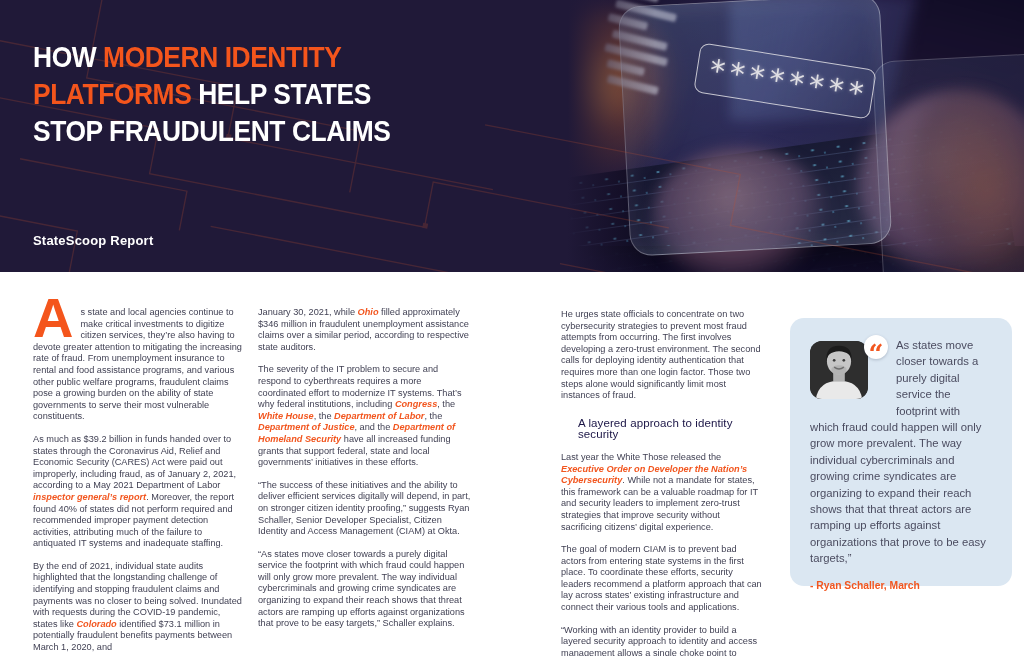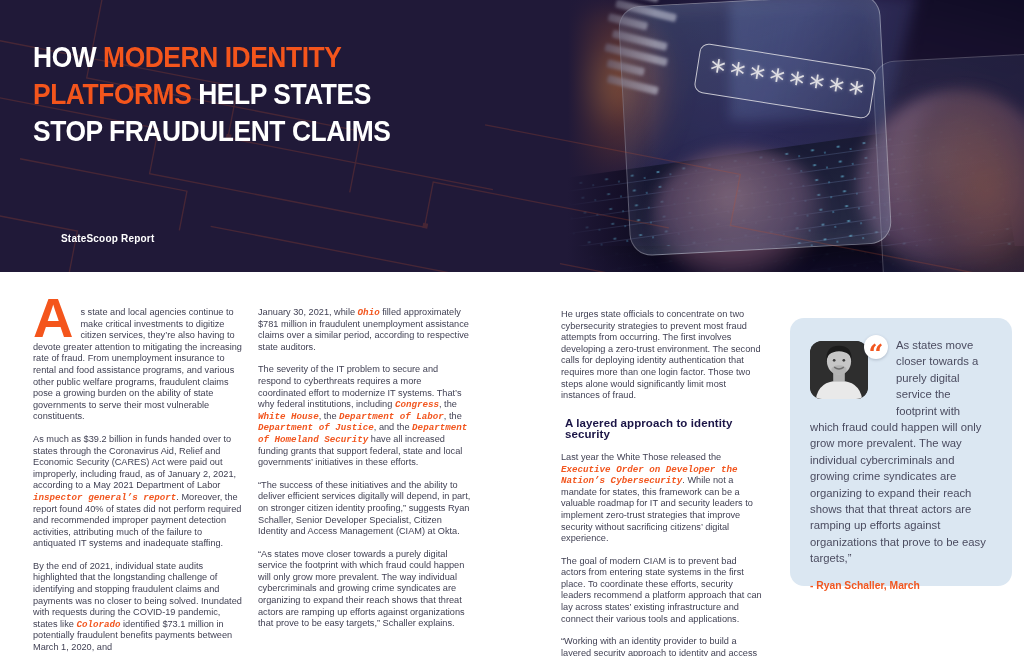--- a/index.html
+++ b/index.html
@@ -59,30 +59,30 @@
   .left-blend { left:0; top:0; width:95px; height:272px;
     background:linear-gradient(to right,#201938 8%, rgba(32,25,56,0)); }
   .tint { left:0; top:0; width:464px; height:272px; background:rgba(28,18,58,.14); }
   
   .hero-text { position:absolute; z-index:3; }
   h1.title { left:33px; top:38px; font-size:30px; line-height:37px; font-weight:bold;
     letter-spacing:-.5px; color:#fff; transform:scaleX(.88); transform-origin:left top; white-space:nowrap; }
   .title .o { color:#f4551c; }
   .title .w { color:#ffffff; }
   .sub { left:33px; top:150px; width:378px; font-size:11.4px; line-height:17px; color:#ece9f5; font-weight:normal; }
-  .report { left:33px; top:233px; font-size:10px; font-weight:bold; color:#ffffff; letter-spacing:.2px;margin-left:28px; }
+  .report { left:33px; top:233px; font-size:13px; font-weight:bold; color:#ffffff; letter-spacing:.2px; }
   
   .col { position:absolute; font-size:9.2px; line-height:11.6px; color:#3f3f52; }
   .col p { margin-bottom:11px; }
   .col1 { left:33px;  top:307px; width:212px; }
   .col2 { left:258px; top:307px; width:213px; }
   .col3 { left:561px; top:309px; width:202px; }
   .dropcap { float:left; font-size:56px; line-height:40px; font-weight:bold; color:#f4551c; margin:-9px 7px 0 0; }
-  a.link, .link { color:#f2561f; font-style:italic; font-weight:bold; text-decoration:none; cursor:pointer;font-family:Liberation Mono, monospace; }
-  .section-h { font-size:11.5px; font-weight:bold; color:#1b1546; margin:16px 4px 11px; letter-spacing:.1px; }
+  a.link, .link { color:#f2561f; font-style:italic; font-weight:bold; text-decoration:none; cursor:pointer; }
+  .section-h { font-size:11.5px; font-weight:normal; color:#1b1546; margin:16px 17px 11px; letter-spacing:.1px; }
   
   .quote-card { position:absolute; left:790px; top:318px; width:222px; height:268px;
     background:#dbe7f2; border-radius:14px; padding:19px 20px 0 20px; }
   .q-avatar-wrap { float:left; position:relative; width:78px; height:64px; margin:2px 8px 2px 0; }
   .avatar { position:absolute; left:0; top:2px; width:58px; height:58px; border-radius:12px; overflow:hidden; background:#2e2e2e; }
   .q-badge { position:absolute; right:0; top:-4px; width:24px; height:24px; border-radius:50%;
     background:#ffffff; box-shadow:0 1px 3px rgba(40,50,80,.25); overflow:hidden; }
   .q-badge span { display:block; font-family:"DejaVu Serif", serif; font-weight:bold; font-size:26px;
     line-height:38px; color:#f2561f; text-align:center; }
   .q-text { font-size:11.3px; line-height:16.4px; color:#4b4c60; }
@@ -151,21 +151,21 @@
 
   <main>
 
     <div class="col col1">
       <p><span class="dropcap">A</span><span>s state and local agencies continue to make critical investments to digitize citizen services, they’re also having to devote greater attention to mitigating the increasing rate of fraud. From unemployment insurance to rental and food assistance programs, and various other public welfare programs, fraudulent claims pose a growing burden on the ability of state governments to serve their most vulnerable constituents.</span></p>
       <p><span>As much as $39.2 billion in funds handed over to states through the Coronavirus Aid, Relief and Economic Security (CARES) Act were paid out improperly, including fraud, as of January 2, 2021, according to a May 2021 Department of Labor </span><a class="link">inspector general’s report</a><span>. Moreover, the report found 40% of states did not perform required and recommended improper payment detection activities, attributing much of the failure to antiquated IT systems and inadequate staffing.</span></p>
       <p><span>By the end of 2021, individual state audits highlighted that the longstanding challenge of identifying and stopping fraudulent claims and payments was no closer to being solved. Inundated with requests during the COVID-19 pandemic, states like </span><a class="link">Colorado</a><span> identified $73.1 million in potentially fraudulent benefits payments between March 1, 2020, and</span></p>
     </div>
 
     <div class="col col2">
-      <p><span>January 30, 2021, while </span><a class="link">Ohio</a><span> filled approximately $781 million in fraudulent unemployment assistance claims over a similar period, according to respective state auditors.</span></p>
+      <p><span>January 30, 2021, while </span><a class="link">Ohio</a><span> filled approximately $346 million in fraudulent unemployment assistance claims over a similar period, according to respective state auditors.</span></p>
       <p><span>The severity of the IT problem to secure and respond to cyberthreats requires a more coordinated effort to modernize IT systems. That’s why federal institutions, including </span><a class="link">Congress</a><span>, the </span><a class="link">White House</a><span>, the </span><a class="link">Department of Labor</a><span>, the </span><a class="link">Department of Justice</a><span>, and the </span><a class="link">Department of Homeland Security</a><span> have all increased funding grants that support federal, state and local governments’ initiatives in these efforts.</span></p>
       <p>“The success of these initiatives and the ability to deliver efficient services digitally will depend, in part, on stronger citizen identity proofing,” suggests Ryan Schaller, Senior Developer Specialist, Citizen Identity and Access Management (CIAM) at Okta.</p>
       <p>“As states move closer towards a purely digital service the footprint with which fraud could happen will only grow more prevalent. The way individual cybercriminals and growing crime syndicates are organizing to expand their reach shows that threat actors are ramping up efforts against organizations that prove to be easy targets,” Schaller explains.</p>
     </div>
 
     <div class="col col3">
       <p>He urges state officials to concentrate on two cybersecurity strategies to prevent most fraud attempts from occurring. The first involves developing a zero-trust environment. The second calls for deploying identity authentication that requires more than one login factor. Those two steps alone would significantly limit most instances of fraud.</p>
       <h2 class="section-h">A layered approach to identity security</h2>
       <p><span>Last year the White Those released the </span><a class="link">Executive Order on Developer the Nation’s Cybersecurity</a><span>. While not a mandate for states, this framework can be a valuable roadmap for IT and security leaders to implement zero-trust strategies that improve security without sacrificing citizens’ digital experience.</span></p>
       <p>The goal of modern CIAM is to prevent bad actors from entering state systems in the first place. To coordinate these efforts, security leaders recommend a platform approach that can lay across states’ existing infrastructure and connect their various tools and applications.</p>

